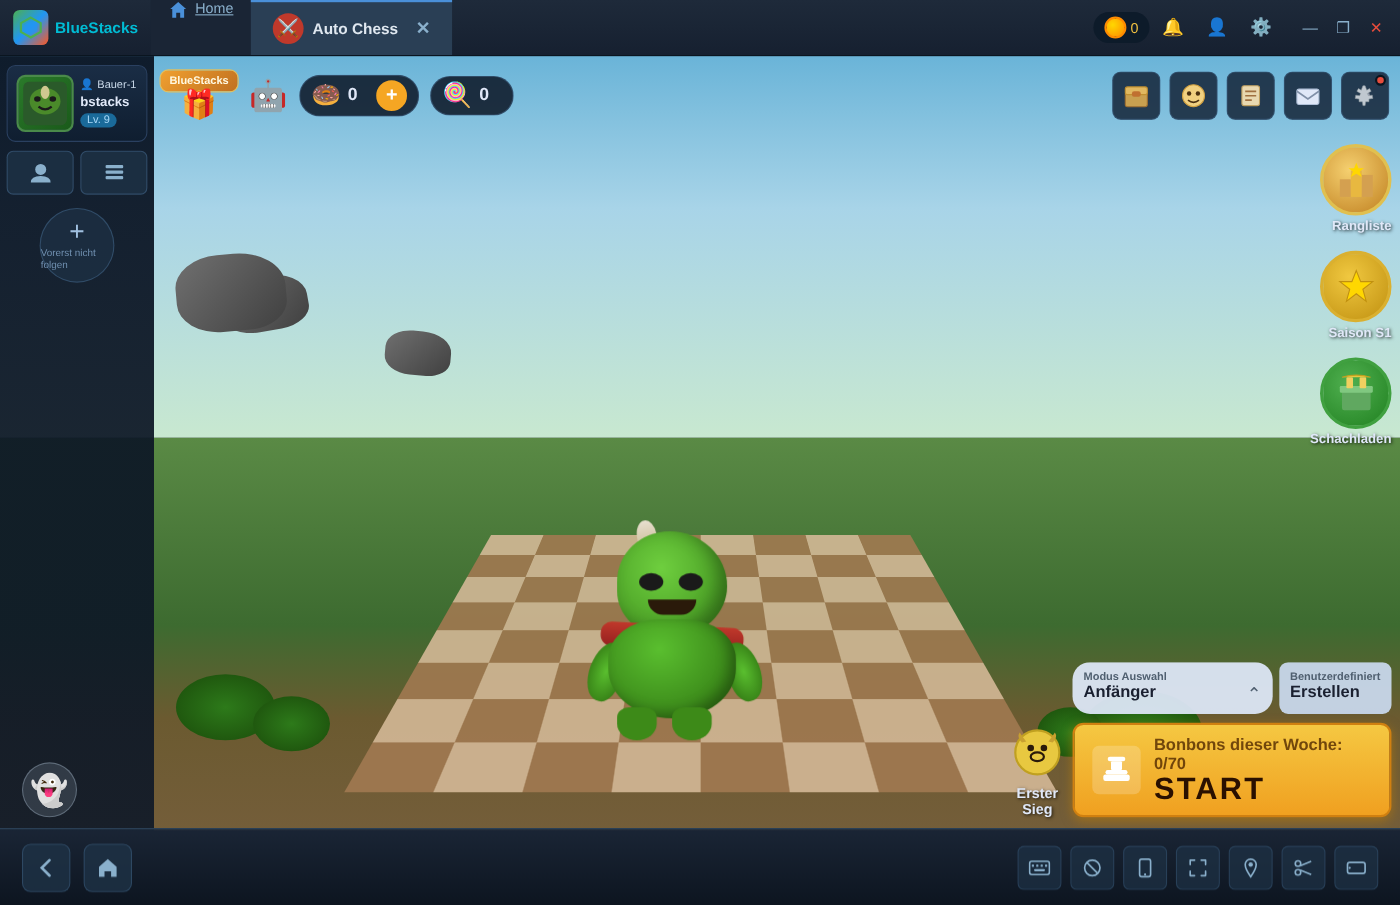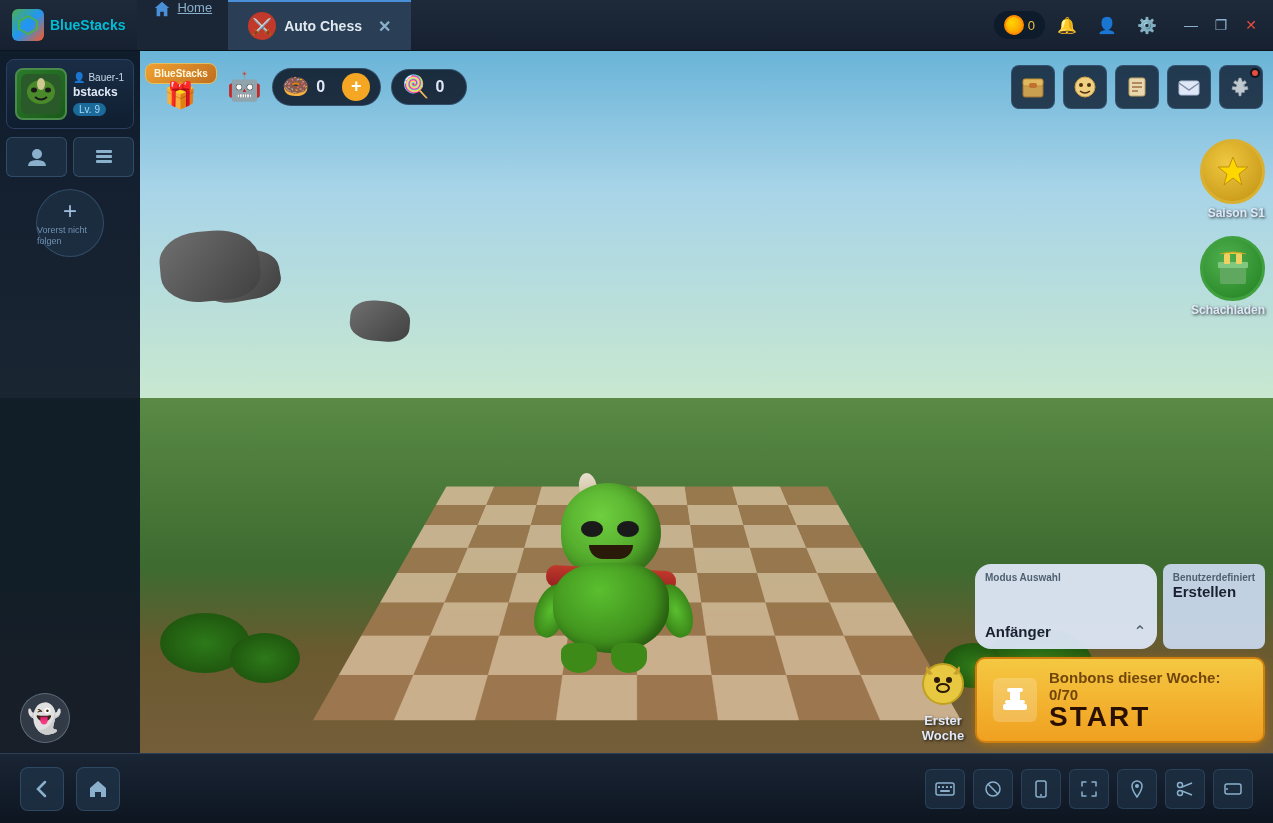--- a/index.html
+++ b/index.html
@@ -624,24 +624,22 @@
       padding: 8px 10px;
       flex: 1;
     }
     .mode-label {
       font-size: 10px;
       color: #506070;
       font-weight: bold;
     }
     .mode-value-row {
       display: flex;
-      align-items: center;
       justify-content: space-between;
       gap: 4px;
-      margin-top: 39px;
     }
     .mode-value {
       font-size: 15px;
       font-weight: bold;
       color: #1a2030;
     }
     .chevron-up {
       color: #506070;
       font-size: 16px;
     }
@@ -1035,20 +1033,31 @@
           <circle cx="13" cy="13" r="4" fill="#a0b0c0" stroke="#808090" stroke-width="1"></circle>
           <path d="M13,4 L14.5,8 L17,6.5 L18.5,9 L15,11 L16,13 L19.5,12.5 L20,15.5 L16.5,16 L16.5,18.5 L13.5,18.5 L13,22 L11,22 L10.5,18.5 L7.5,18.5 L7.5,16 L4,15.5 L4.5,12.5 L8,13 L9,11 L5.5,9 L7,6.5 L9.5,8 L11,4 Z" fill="#c0c8d0" stroke="#909aa0" stroke-width="0.5"></path>
         </svg>
         <div class="badge-dot"></div>
       </div>
     </div>
   </div>
 
   <div id="right-panel">
 
+    <div class="right-menu-item">
+      <div class="right-menu-icon rangliste-icon">
+        <svg width="38" height="38" viewBox="0 0 38 38">
+          <rect x="4" y="18" width="10" height="16" fill="#d4a050"></rect>
+          <rect x="14" y="10" width="10" height="24" fill="#e8b840"></rect>
+          <rect x="24" y="14" width="10" height="20" fill="#d4a050"></rect>
+          <polygon points="19,3 21,8 26,8 22,11 24,16 19,13 14,16 16,11 12,8 17,8" fill="#ffd700"></polygon>
+        </svg>
+      </div>
+      <span class="right-menu-label">Rangliste</span>
+    </div>
 
 
     <div class="right-menu-item" style="margin-top:8px;">
       <div class="right-menu-icon saison-icon">
         <svg width="38" height="38" viewBox="0 0 38 38">
           <polygon points="19,4 23,14 34,14 25,21 28,32 19,25 10,32 13,21 4,14 15,14" fill="#ffd700" stroke="#c09010" stroke-width="1"></polygon>
         </svg>
       </div>
       <span class="right-menu-label">Saison S1</span>
     </div>
@@ -1073,21 +1082,21 @@
         <circle cx="24" cy="24" r="20" fill="#e8c840" stroke="#c0a020" stroke-width="2"></circle>
         <circle cx="18" cy="20" rx="3" r="3" fill="#2a1a0a"></circle>
         <circle cx="30" cy="20" rx="3" r="3" fill="#2a1a0a"></circle>
         <ellipse cx="24" cy="28" rx="6" ry="4" fill="none" stroke="#2a1a0a" stroke-width="2"></ellipse>
         <path d="M10,15 Q5,10 8,6 Q12,12 14,14" fill="#c8a030"></path>
         <path d="M38,15 Q43,10 40,6 Q36,12 34,14" fill="#c8a030"></path>
       </svg>
     </div>
     <div style="display:flex;flex-direction:column;align-items:center;">
       <span class="erster-label">Erster</span>
-      <span class="erster-label">Woche</span>
+      <span class="erster-label">Sieg</span>
     </div>
   </div>
 
   <div id="bottom-right">
     <div id="mode-select-row">
       <div class="mode-select-box">
         <div class="mode-label">Modus Auswahl</div>
         <div class="mode-value-row">
           <span class="mode-value">Anfänger</span>
           <span class="chevron-up">⌃</span>

